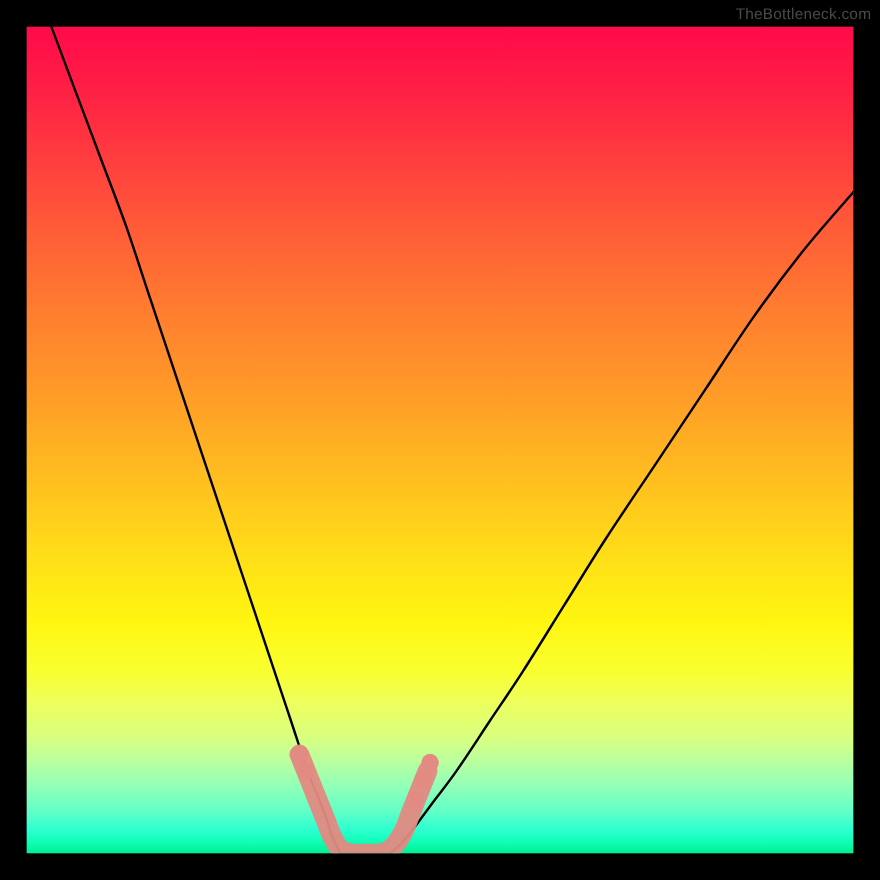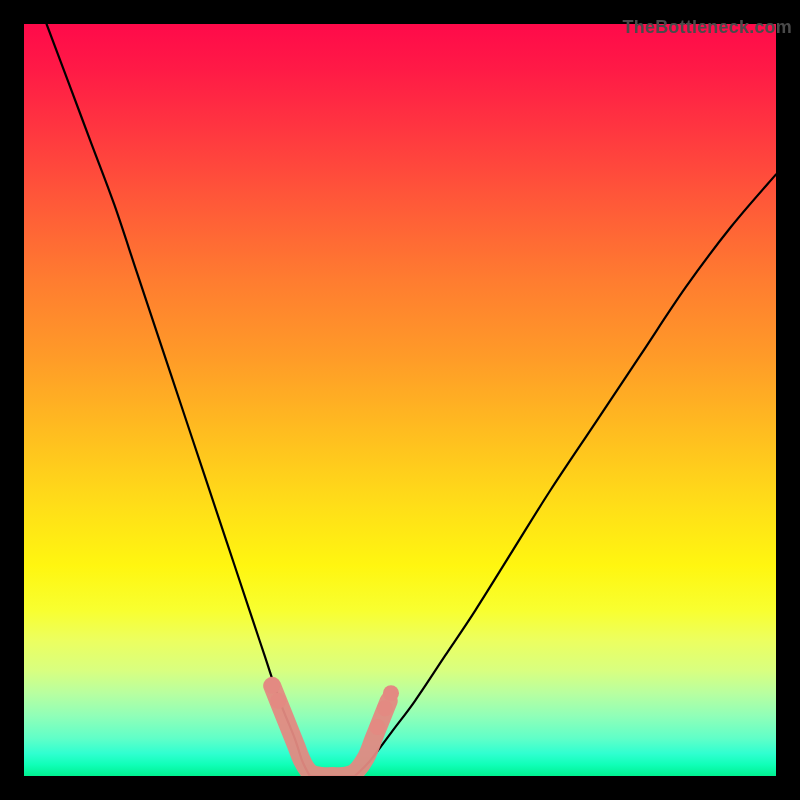--- a/index.html
+++ b/index.html
@@ -48,25 +48,25 @@
       #10ffb8 98.5%,
       #00f090 100%
     );
   }
   .curve-layer {
     position: absolute;
     inset: 0;
   }
   .watermark {
     position: absolute;
-    top: 17px;
+    top: 4px;
     right: 8px;
     color: #4a4a4a;
-    font-size: 18px;
-    font-weight: 700;
+    font-size: 14px;
+    font-weight: 400;
     letter-spacing: 0.2px;
   }
 </style>
 </head>
 <body>
 
 <div class="frame">
   <div class="plot-area">
     <div class="gradient-bg"></div>
     <svg class="curve-layer" id="curve-svg" viewBox="0 0 752 752" preserveAspectRatio="none">

